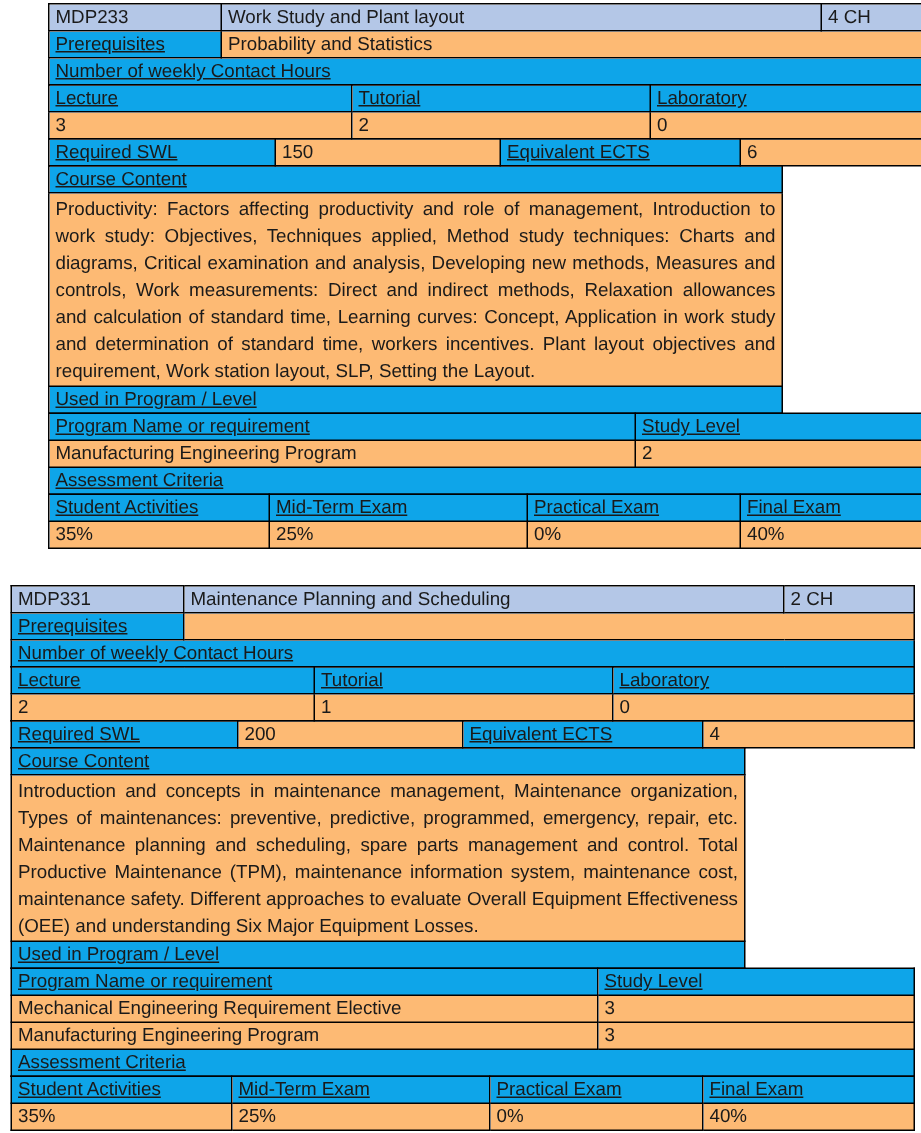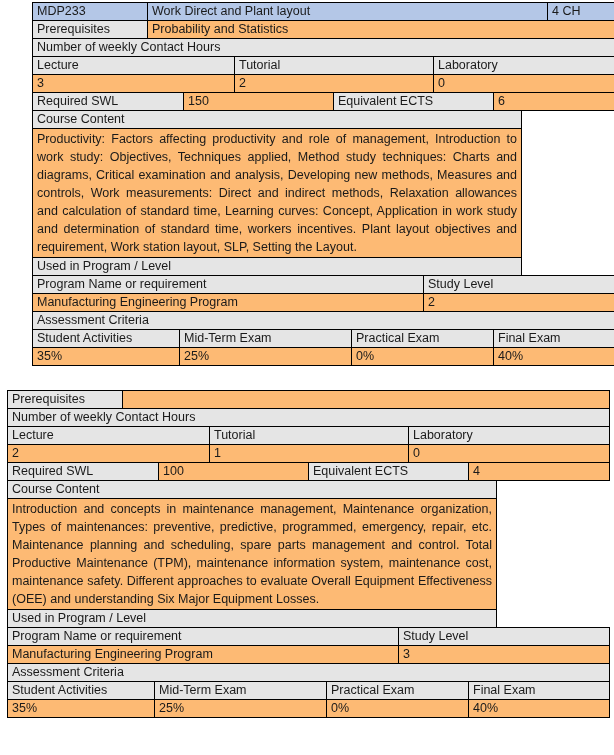--- a/index.html
+++ b/index.html
@@ -4,39 +4,39 @@
 <style>
   html, body { margin: 0; padding: 0; background: #ffffff; }
   body { width: 614px; height: 755px; position: relative; overflow: hidden;
          font-family: "Liberation Sans", "DejaVu Sans", sans-serif; font-size: 12.5px; color: #1a1a1a; }
   .course { position: absolute; left: 7px; width: 602px; }
   .c1 { top: 2px; padding-left: 25px; }
   .c2 { top: 390px; }
   table { border-collapse: collapse; width: 490px; table-layout: fixed; }
   td { border: 1px solid #000; padding: 0 4px; height: 17px; line-height: 17px; white-space: nowrap; overflow: hidden; }
   .blue { background: #b4c7e7; }
-  .green { background: #e5e5e5; }
+  .green { background: #0ea5e9; text-decoration: underline; }
   .white { background: #fdba74; }
   .ctr { text-align: left; }
   .content { white-space: normal; text-align: justify; text-align-last: left; line-height: 18px; height: auto; padding: 1px 4px; margin-left: 47px; }
 </style>
 </head>
 <body>
 
 <div class="course c1">
   <table>
     <colgroup>
         <col style="width:115px">
         <col style="width:400px">
         <col style="width:87px">
       </colgroup>
     <tbody>
         <tr>
       <td class="blue">MDP233</td>
-      <td class="blue">Work Direct and Plant layout</td>
+      <td class="blue">Work Study and Plant layout</td>
       <td class="blue ctr">4 CH</td>
     </tr>
     <tr>
       <td class="green">Prerequisites</td>
       <td class="white" colspan="2">Probability and Statistics</td>
     </tr>
     <tr>
           <td class="green" colspan="3">Number of weekly Contact Hours</td>
         </tr>
   </tbody>
@@ -133,20 +133,25 @@
 </div>
 
 <div class="course c2">
   <table>
     <colgroup>
         <col style="width:115px">
         <col style="width:400px">
         <col style="width:87px">
       </colgroup>
     <tbody>
+        <tr>
+      <td class="blue">MDP331</td>
+      <td class="blue">Maintenance Planning and Scheduling</td>
+      <td class="blue ctr">2 CH</td>
+    </tr>
     <tr>
       <td class="green">Prerequisites</td>
       <td class="white" colspan="2"></td>
     </tr>
     <tr>
           <td class="green" colspan="3">Number of weekly Contact Hours</td>
         </tr>
   </tbody>
     </table>
   <table style="margin-top:-1px">
@@ -171,21 +176,21 @@
   <table style="margin-top:-1px">
     <colgroup>
         <col style="width:151px">
         <col style="width:150px">
         <col style="width:160px">
         <col style="width:141px">
       </colgroup>
     <tbody>
         <tr>
       <td class="green">Required SWL</td>
-      <td class="white ctr">100</td>
+      <td class="white ctr">200</td>
       <td class="green">Equivalent ECTS</td>
       <td class="white ctr">4</td>
     </tr>
   </tbody>
     </table>
   <table style="margin-top:-1px">
     <tbody>
         <tr>
           <td class="green">Course Content</td>
         </tr>
@@ -199,20 +204,24 @@
     </table>
   <table style="margin-top:-1px">
     <colgroup>
         <col style="width:391px">
         <col style="width:211px">
       </colgroup>
     <tbody>
         <tr>
       <td class="green">Program Name or requirement</td>
       <td class="green">Study Level</td>
+    </tr>
+    <tr>
+      <td class="white">Mechanical Engineering Requirement Elective</td>
+      <td class="white ctr">3</td>
     </tr>
     <tr>
       <td class="white">Manufacturing Engineering Program</td>
       <td class="white ctr">3</td>
     </tr>
     <tr>
           <td class="green" colspan="2">Assessment Criteria</td>
         </tr>
   </tbody>
     </table>

